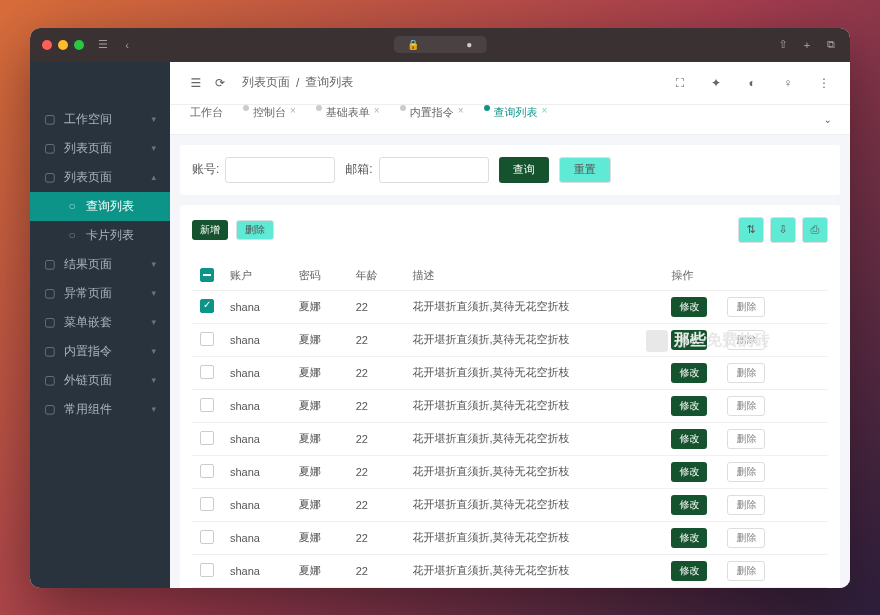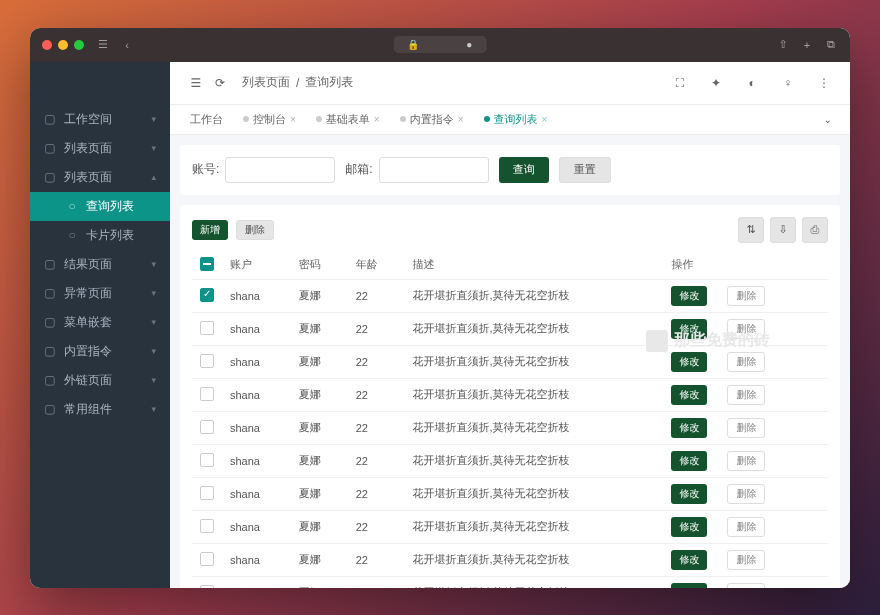--- a/index.html
+++ b/index.html
@@ -20,37 +20,37 @@
 .side-item.active{background:#0d9488;color:#fff}
 .side-item.sub{padding-left:36px}
 .si-icon{width:12px;height:12px;margin-right:8px;opacity:.6;display:flex;align-items:center;justify-content:center}
 .si-arrow{margin-left:auto;font-size:9px;opacity:.5}
 .main{flex:1;display:flex;flex-direction:column;background:#f5f6fa;overflow:hidden}
 .topbar{height:43px;background:#fff;display:flex;align-items:center;padding:0 14px;border-bottom:1px solid #eee;font-size:12px;color:#666}
 .tb-btn{width:24px;height:24px;display:flex;align-items:center;justify-content:center;cursor:pointer}
 .crumb{display:flex;align-items:center;gap:6px;margin-left:10px}
 .tb-actions{margin-left:auto;display:flex;gap:12px}
 .tabs{height:30px;background:#fff;display:flex;align-items:center;padding:0 10px;border-bottom:1px solid #eee;font-size:11px;color:#666}
-.tab{display:flex;align-items:center;gap:4px;padding:0 10px;height:100%;cursor:pointer}
+.tab{display:flex;align-items:flex-start;gap:4px;padding:0 10px;height:100%;cursor:pointer}
 .tab.active{color:#0d9488}
 .tab-dot{width:6px;height:6px;border-radius:50%;background:#ccc}
 .tab.active .tab-dot{background:#0d9488}
 .tab-x{font-size:10px;opacity:.5}
 .tabs-arrow{margin-left:auto;padding:0 8px;font-size:10px}
 .content{flex:1;overflow-y:auto;padding:10px}
 .card{background:#fff;border-radius:3px;padding:12px;margin-bottom:10px}
 .search-row{display:flex;gap:10px;font-size:12px;color:#555}
 .field{display:flex;align-items:center;gap:6px}
 .field input{width:110px;height:26px;border:1px solid #ddd;border-radius:3px;padding:0 6px;font-size:11px}
 .btn{height:26px;padding:0 14px;border:none;border-radius:3px;font-size:11px;cursor:pointer}
 .btn-primary{background:#14532d;color:#fff}
-.btn-default{background:#e5e5e5;border:1px solid #ddd;color:#555}
+.btn-default{background:#5eead4;border:1px solid #ddd;color:#555}
 .btn-sm{height:20px;padding:0 8px;font-size:10px}
 .btn-danger{background:#fff;border:1px solid #ddd;color:#888}
-.toolbar{display:flex;align-items:center;gap:8px;margin-bottom:8px}
+.toolbar{display:flex;align-items:center;gap:8px;margin-bottom:19px}
 .tool-icons{margin-left:auto;display:flex;gap:6px}
 .tool-icons .btn{width:26px;padding:0;display:flex;align-items:center;justify-content:center}
 .watermark{position:absolute;right:80px;top:195px;font-size:16px;color:#e8e8e8;font-weight:bold;pointer-events:none;display:flex;align-items:center;gap:6px}
 .wm-icon{width:22px;height:22px;background:#e8e8e8;border-radius:3px}
 table{width:100%;border-collapse:collapse;font-size:11px;color:#555}
 th,td{text-align:left;padding:6px 8px;border-bottom:1px solid #f0f0f0}
 th{font-weight:400;color:#666}
 .chk{width:14px;height:14px;border:1px solid #ccc;border-radius:2px;display:inline-block;cursor:pointer}
 .chk.checked{background:#0d9488;border-color:#0d9488;position:relative}
 .chk.checked::after{content:"✓";color:#fff;font-size:10px;position:absolute;top:-1px;left:2px}

